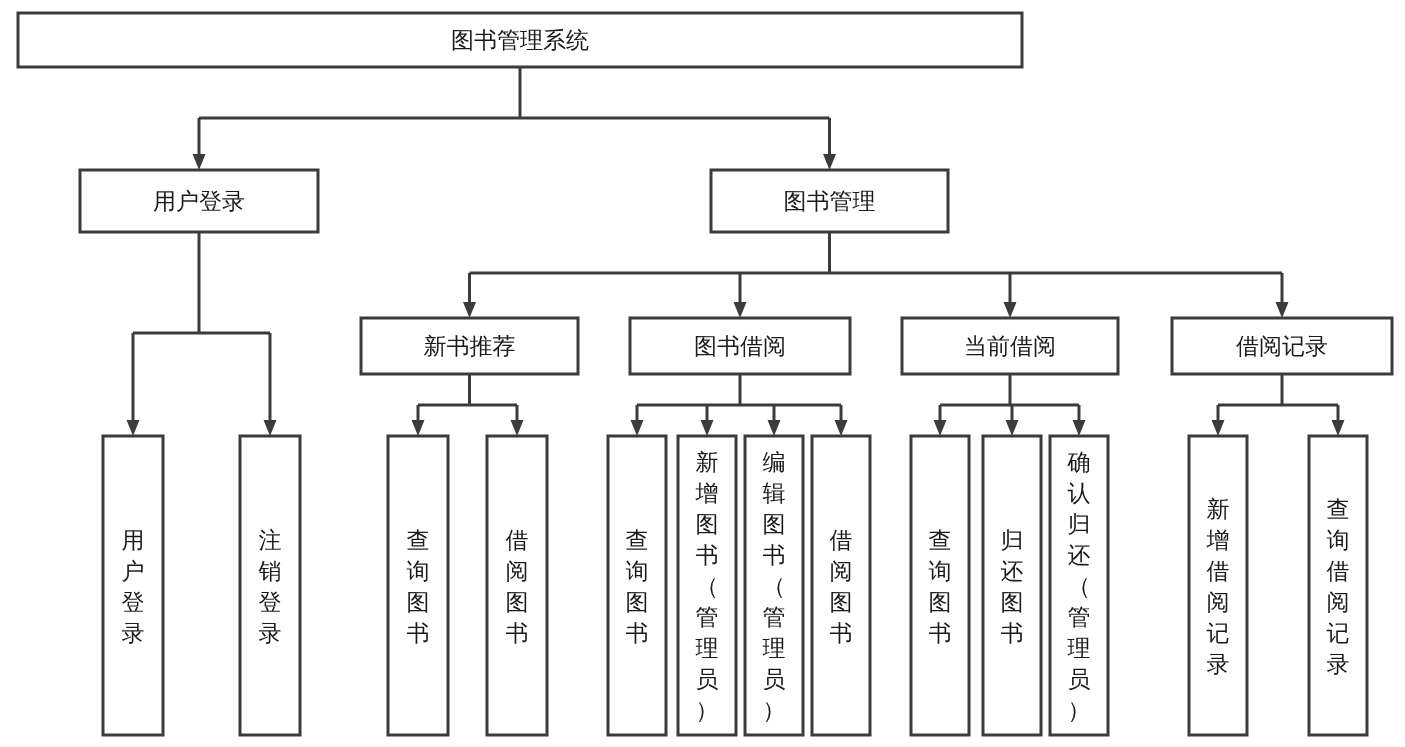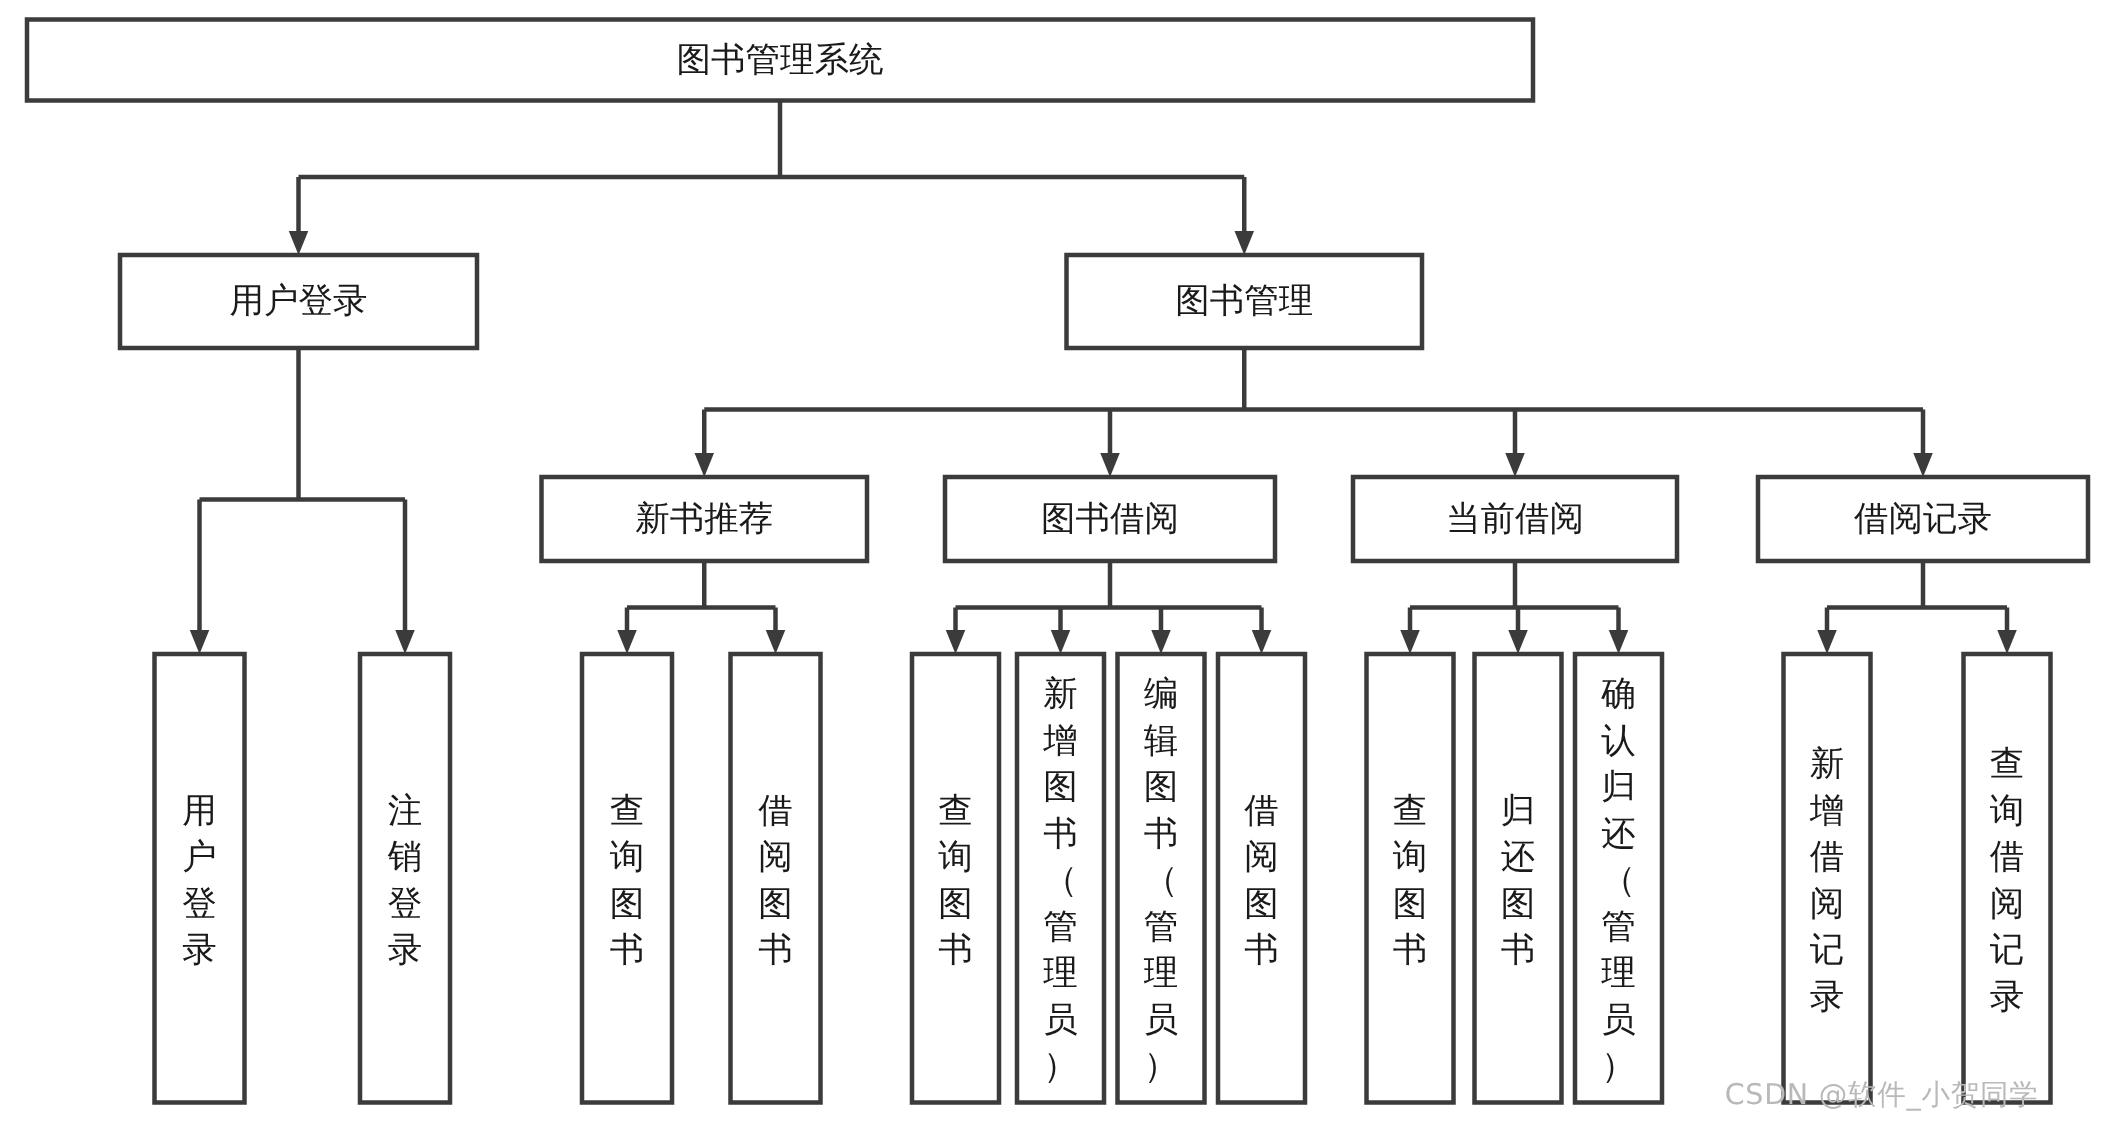--- a/index.html
+++ b/index.html
@@ -219,15 +219,14 @@
           <rect x="1189" y="436" width="58" height="299" class="node-box"></rect>
           <text x="1218" y="516.68" class="node-label-vertical"><tspan x="1218" dy="0">新</tspan><tspan x="1218" dy="31">增</tspan><tspan x="1218" dy="31">借</tspan><tspan x="1218" dy="31">阅</tspan><tspan x="1218" dy="31">记</tspan><tspan x="1218" dy="31">录</tspan></text>
         </g>
         <g>
           <rect x="1309" y="436" width="58" height="299" class="node-box"></rect>
           <text x="1338" y="516.68" class="node-label-vertical"><tspan x="1338" dy="0">查</tspan><tspan x="1338" dy="31">询</tspan><tspan x="1338" dy="31">借</tspan><tspan x="1338" dy="31">阅</tspan><tspan x="1338" dy="31">记</tspan><tspan x="1338" dy="31">录</tspan></text>
         </g>
       </g>
   </svg>
 
-  <div class="watermark-text">CSDN @软件_小贺同学</div>
 
 </div>
 
 </body></html>

